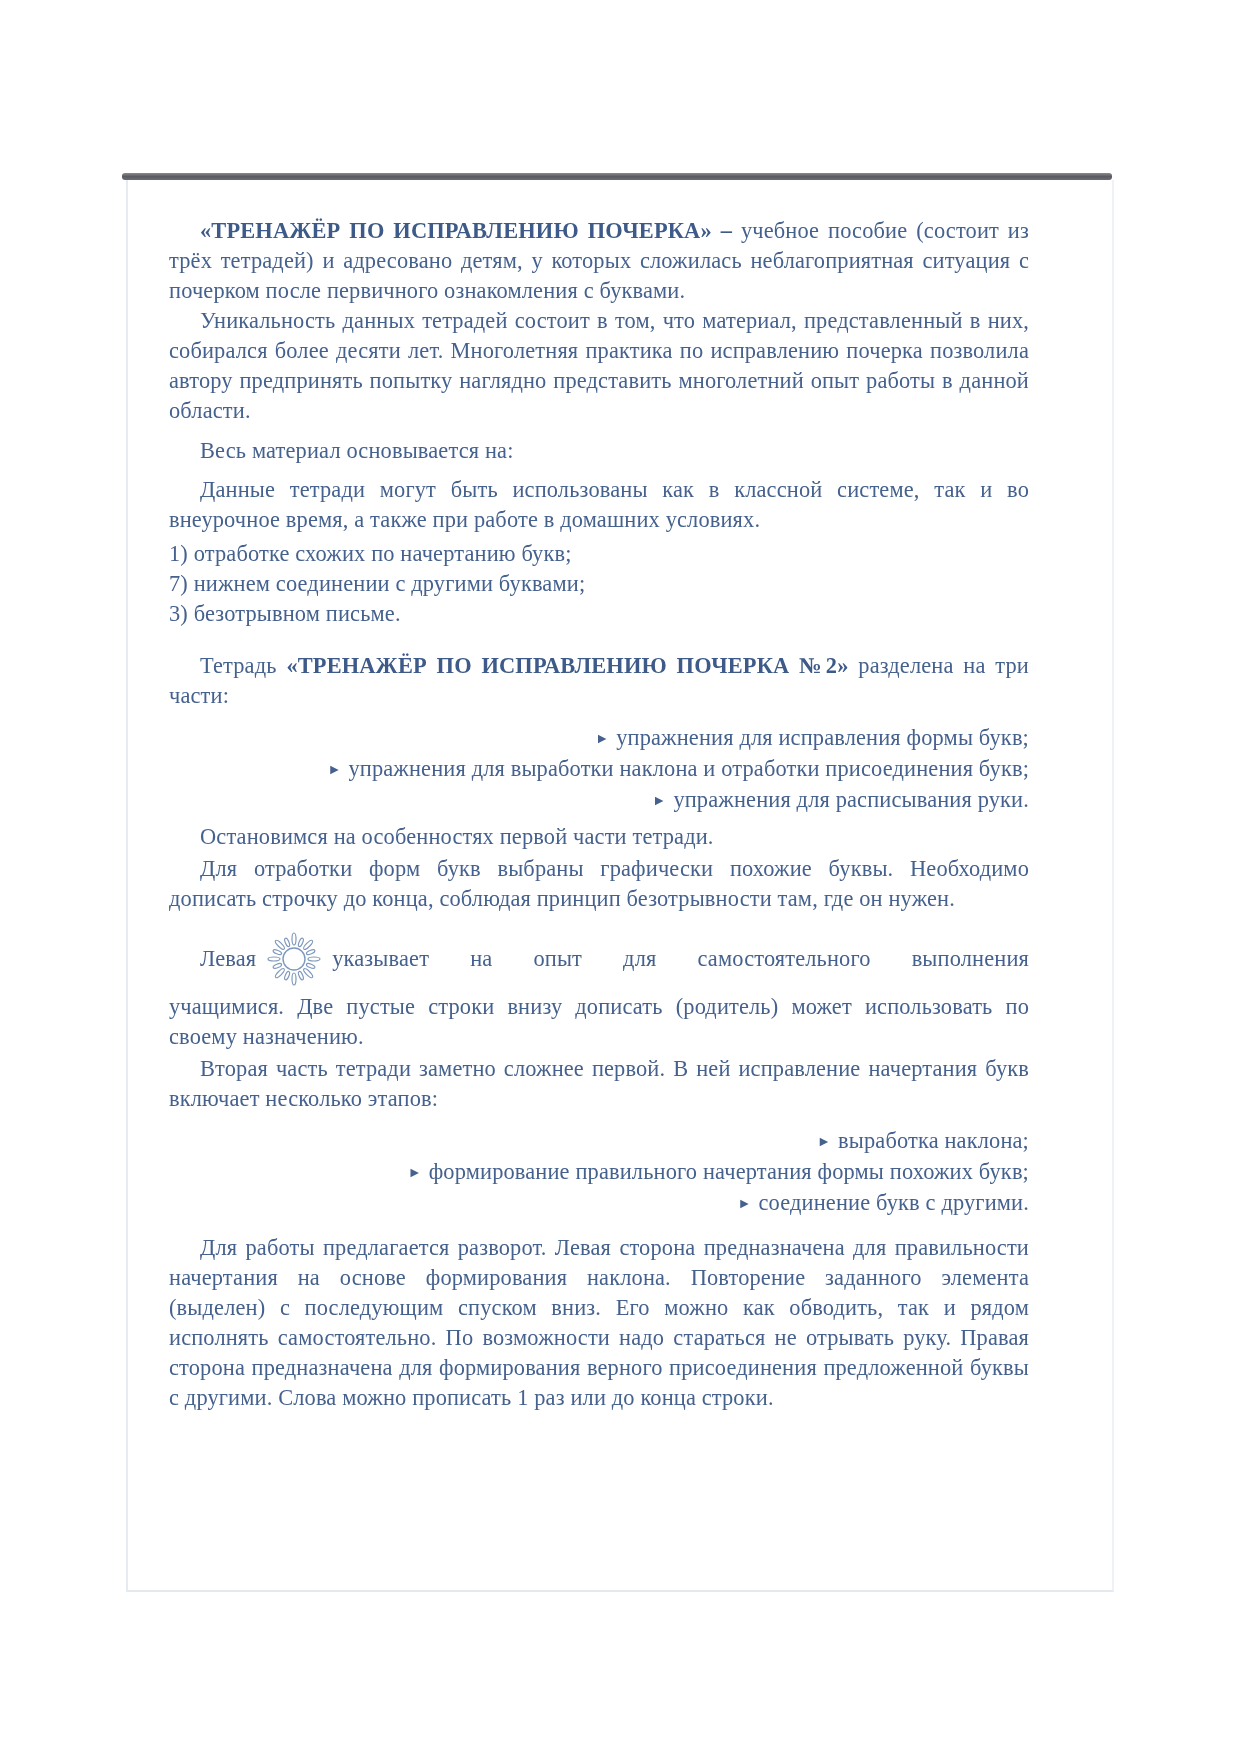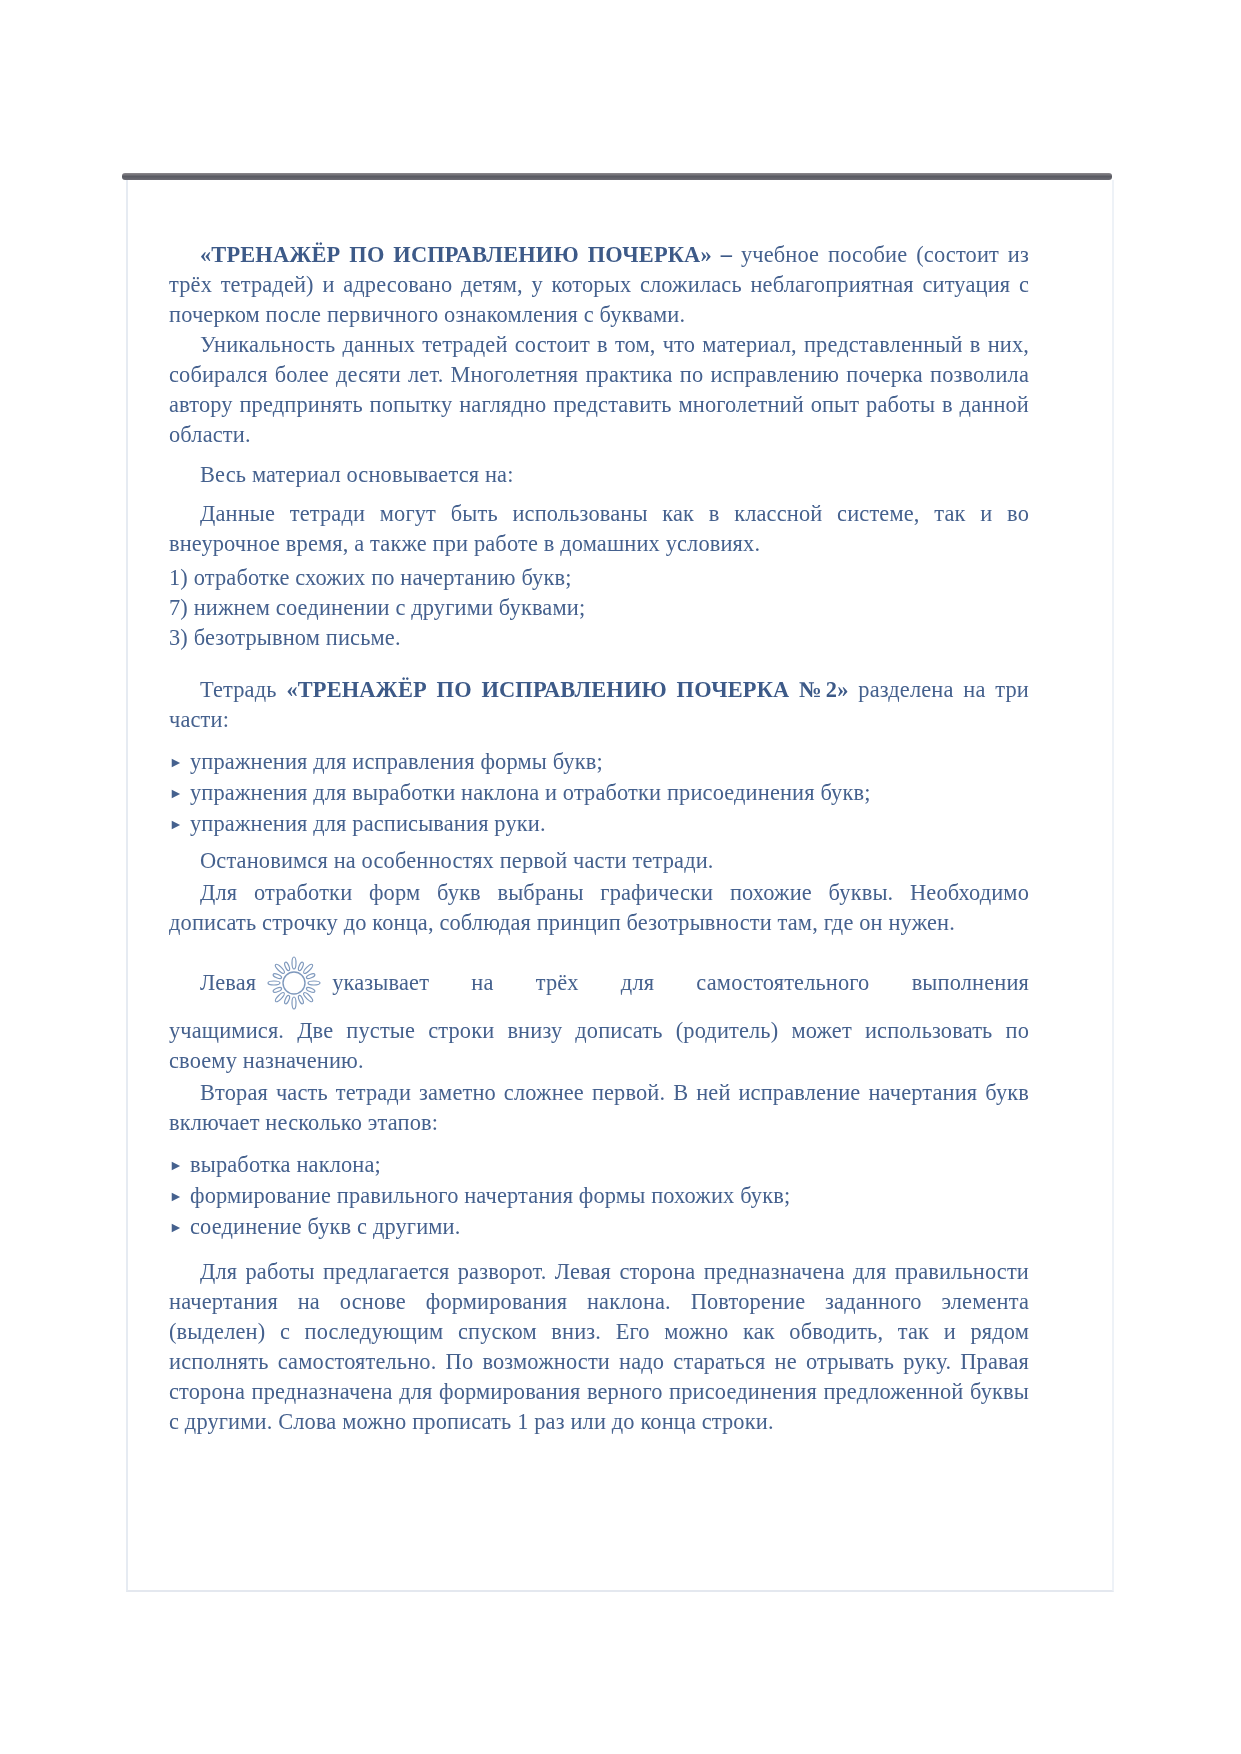--- a/index.html
+++ b/index.html
@@ -11,30 +11,30 @@
   .top-bar {
     position:absolute; left:122px; top:173px; width:990px; height:7px;
     background:linear-gradient(#8d8a8e,#5a5b63 50%,#6d6c74);
     border-radius:3px;
   }
   .page-frame {
     position:absolute; left:126px; top:180px; width:984px; height:1410px;
     border-left:2px solid #e6ebf2; border-right:2px solid #eef2f7; border-bottom:2px solid #e4e8ef;
   }
   .content {
-    position:absolute; left:169px; top:240px; width:860px;
+    position:absolute; left:169px; top:216px; width:860px;
     font-size:22.4px; line-height:30px; letter-spacing:0.15px;
     text-align:justify;
   }
   .content p { margin:0; }
   .ind { text-indent:31px; }
   .gap { margin-top:9px !important; }
   .gap2 { margin-top:10px !important; }
   b { font-weight:bold; color:#3d5a88; }
-  .bullet { padding-left:0; text-align:left; }
+  .bullet { padding-left:0; text-align:right; }
   .bullet .tri { display:inline-block; font-size:14px; margin-right:7px; vertical-align:2px; }
   .sun-line { display:flex; align-items:center; text-indent:0; padding-left:31px; margin-top:16px; height:58px; }
   .sun-line .t1 { white-space:nowrap; }
   .sun-line .rest { flex:1; text-align:justify; text-align-last:justify; margin-left:8px; }
   .sun { width:60px; height:60px; margin-left:8px; }
 </style>
 </head>
 <body>
 
 <div class="top-bar"></div>
@@ -80,21 +80,21 @@
         <ellipse cx="0" cy="-20" rx="2" ry="6" transform="rotate(180)"></ellipse>
         <ellipse cx="0" cy="-18" rx="1.8" ry="4.5" transform="rotate(202.5)"></ellipse>
         <ellipse cx="0" cy="-20" rx="2" ry="6" transform="rotate(225)"></ellipse>
         <ellipse cx="0" cy="-18" rx="1.8" ry="4.5" transform="rotate(247.5)"></ellipse>
         <ellipse cx="0" cy="-20" rx="2" ry="6" transform="rotate(270)"></ellipse>
         <ellipse cx="0" cy="-18" rx="1.8" ry="4.5" transform="rotate(292.5)"></ellipse>
         <ellipse cx="0" cy="-20" rx="2" ry="6" transform="rotate(315)"></ellipse>
         <ellipse cx="0" cy="-18" rx="1.8" ry="4.5" transform="rotate(337.5)"></ellipse>
       </g>
     </svg>
-    <span class="rest">указывает на трёх для самостоятельного выполнения</span>
+    <span class="rest">указывает на опыт для самостоятельного выполнения</span>
   </div>
   <p style="margin-top:4px">учащимися. Две пустые строки внизу дописать (родитель) может использовать по своему назначению.</p>
 
   <p class="ind" style="margin-top:2px">Вторая часть тетради заметно сложнее первой. В ней исправление начертания букв включает несколько этапов:</p>
 
   <div style="margin-top:12px">
     <p class="bullet"><span class="tri">►</span><span>выработка наклона;</span></p>
     <p class="bullet"><span class="tri">►</span><span>формирование правильного начертания формы похожих букв;</span></p>
     <p class="bullet"><span class="tri">►</span><span>соединение букв с другими.</span></p>
   </div>

